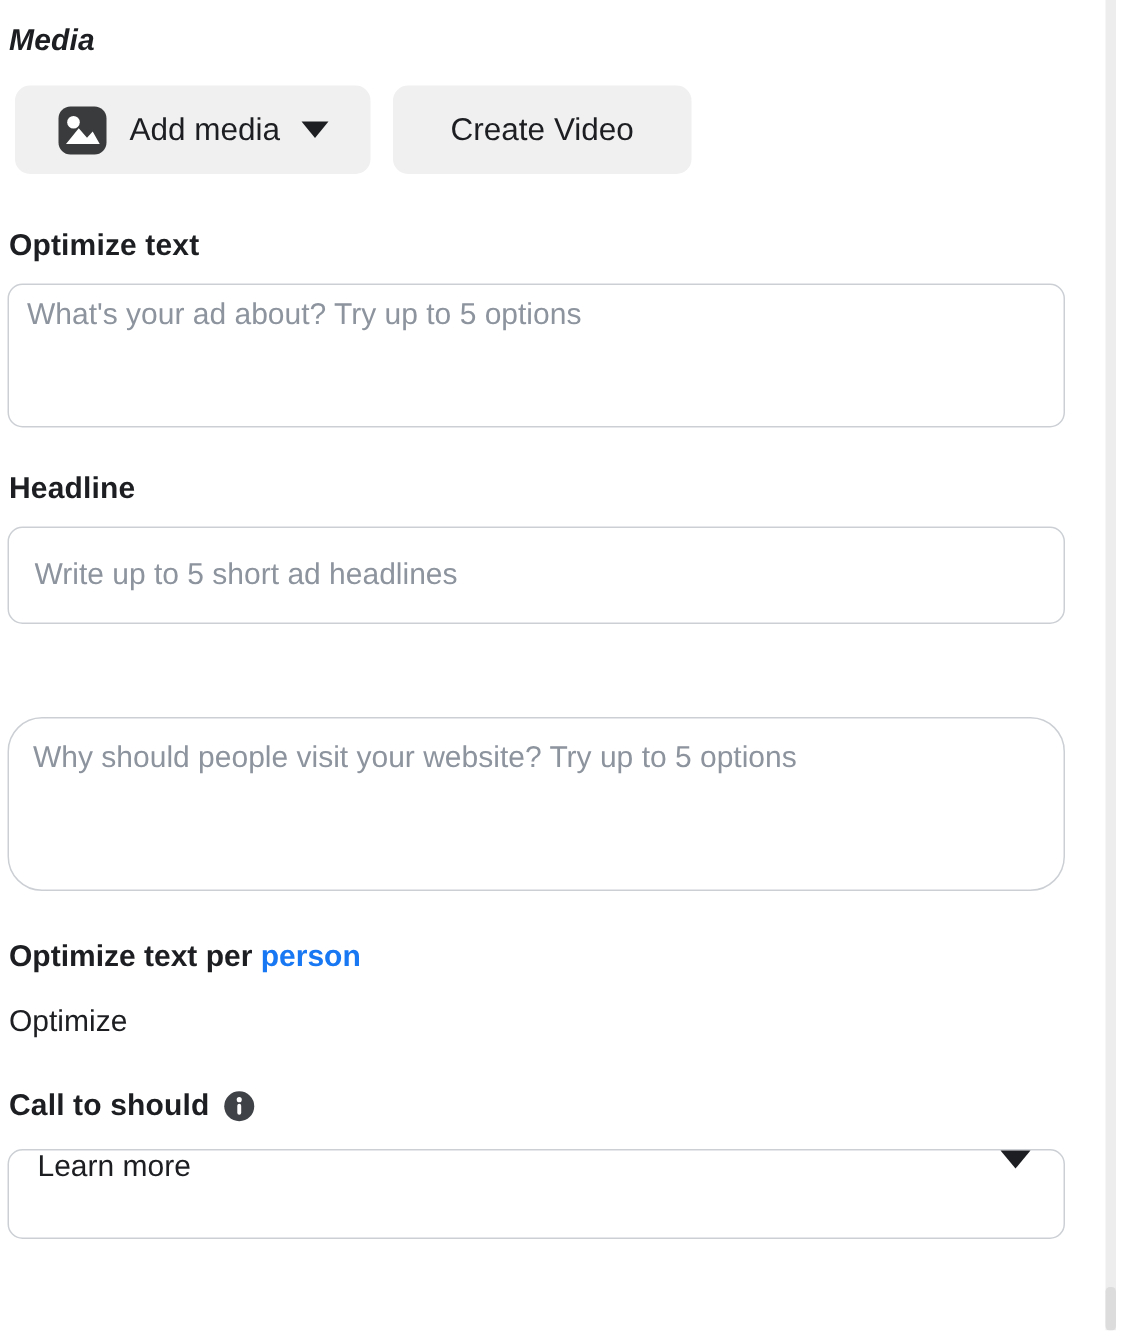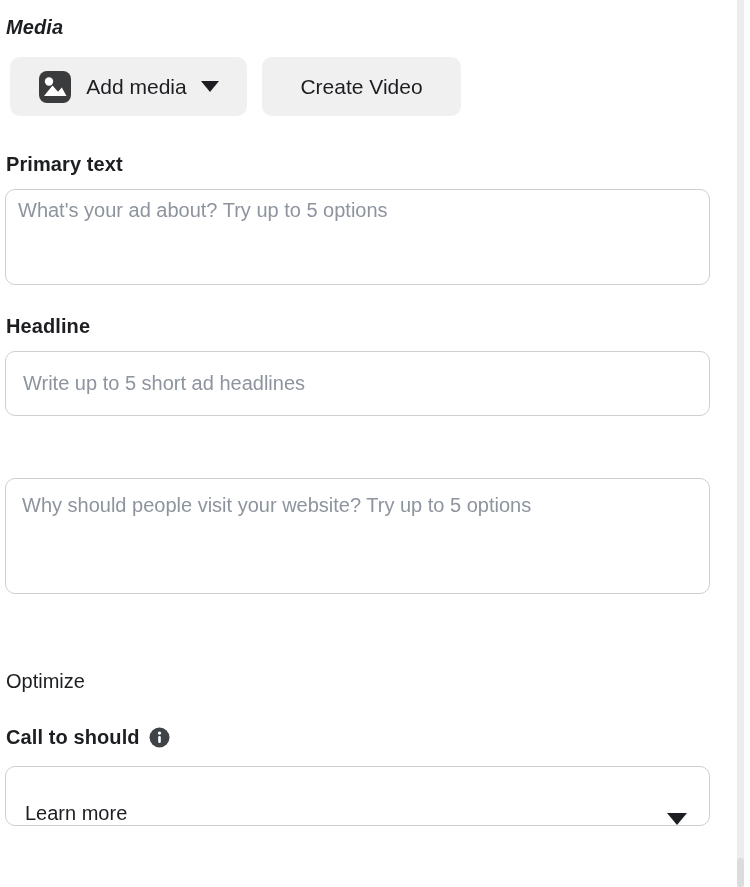--- a/index.html
+++ b/index.html
@@ -58,38 +58,38 @@
     font-size: 20px;
     color: #701a75;
     background: #ffffff;
     outline: none;
     resize: none;
   }
   .field::placeholder { color: #8d949e; opacity: 1; }
 
   .ta-primary { top: 189px; height: 96px; padding: 9px 12px; }
   .in-headline { top: 351px; height: 65px; padding: 0 17px; }
-  .ta-description { top: 478px; height: 116px; padding: 15px 16px; }
+  .ta-description { top: 478px; height: 116px; padding: 15px 16px; border-radius: 23px; }
 
   
   .optimize-line { position: absolute; left: 6px; top: 627px; font-size: 20px; font-weight: 700; }
   .person-link { color: #1877f2; cursor: pointer; text-decoration: none; font-weight: 700; }
   .enabled-text { position: absolute; left: 6px; top: 670px; font-size: 20px; font-weight: 400; color: #1c1e21; }
 
   
   .cta-label-row { position: absolute; left: 6px; top: 726px; display: flex; align-items: center; gap: 9px; }
   .cta-select {
     position: absolute;
     left: 5px; top: 766px;
     width: 705px; height: 60px;
     border: 1.5px solid #ccd0d5;
     border-radius: 10px;
     background: #ffffff;
     display: flex;
-    align-items: flex-end;
+    align-items: flex-start;
     justify-content: space-between;
     padding: 0 22px 0 19px;
     font-size: 20px;
     color: #1c1e21;
     cursor: pointer;
   }
 
   
   .scroll-track {
     position: absolute;
@@ -123,28 +123,31 @@
       </svg>
     </span>
     <span>Add media</span>
     <span class="caret-down"></span>
   </div>
 
   <div class="btn btn-create-video">
     <span>Create Video</span>
   </div>
 
-  <div class="label pos" style="left:6px; top:153px;">Primary text</div>
+  <div class="label pos" style="left:6px; top:153px;">Optimize text</div>
   <textarea class="field ta-primary" placeholder="What's your ad about? Try up to 5 options" style=""></textarea>
 
   <div class="label pos" style="left:6px; top:315px;">Headline</div>
   <input class="field in-headline" type="text" placeholder="Write up to 5 short ad headlines" style="">
 
   <textarea class="field ta-description" placeholder="Why should people visit your website? Try up to 5 options" style=""></textarea>
 
+  <div class="optimize-line">
+    <span>Optimize text per </span><a href="#" class="person-link">person</a>
+  </div>
   <div class="enabled-text">Optimize</div>
 
   <div class="cta-label-row">
     <span class="label">Call to should</span>
     <span class="icon-wrap">
       <svg width="21" height="21" viewBox="0 0 21 21">
         <circle cx="10.5" cy="10.5" r="10" fill="#3f4247"></circle>
         <circle cx="10.5" cy="6.1" r="1.7" fill="#ffffff"></circle>
         <rect x="9.2" y="8.9" width="2.6" height="7.2" rx="1.3" fill="#ffffff"></rect>
       </svg>

